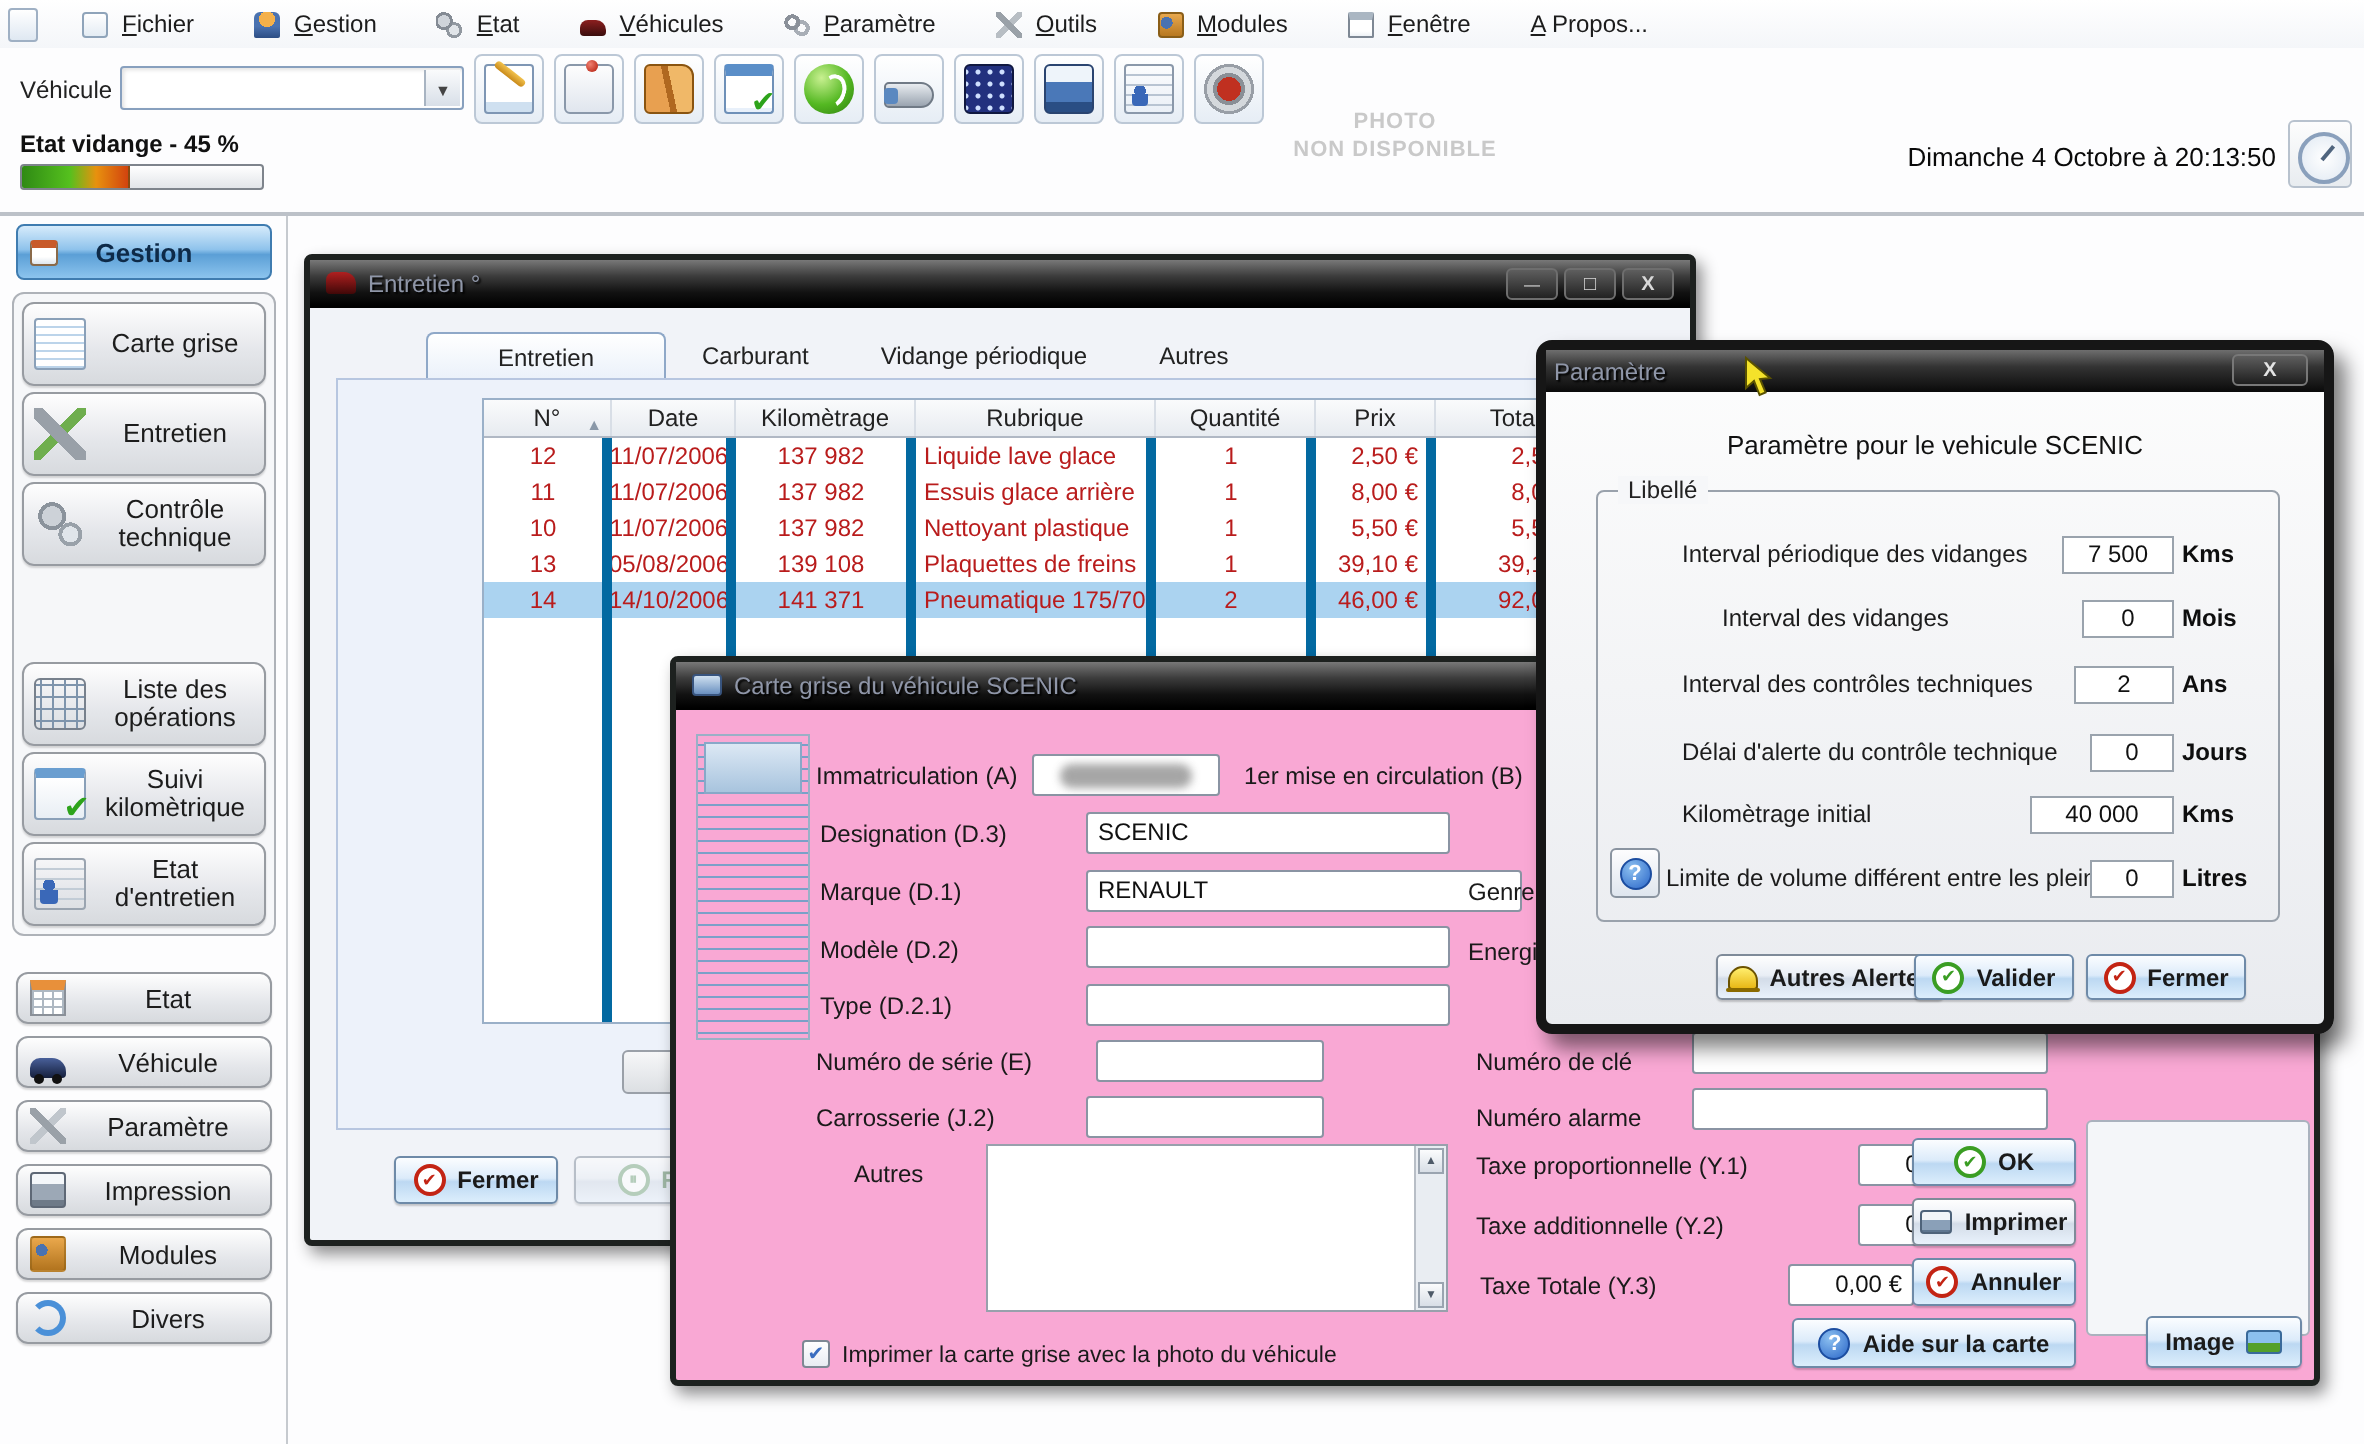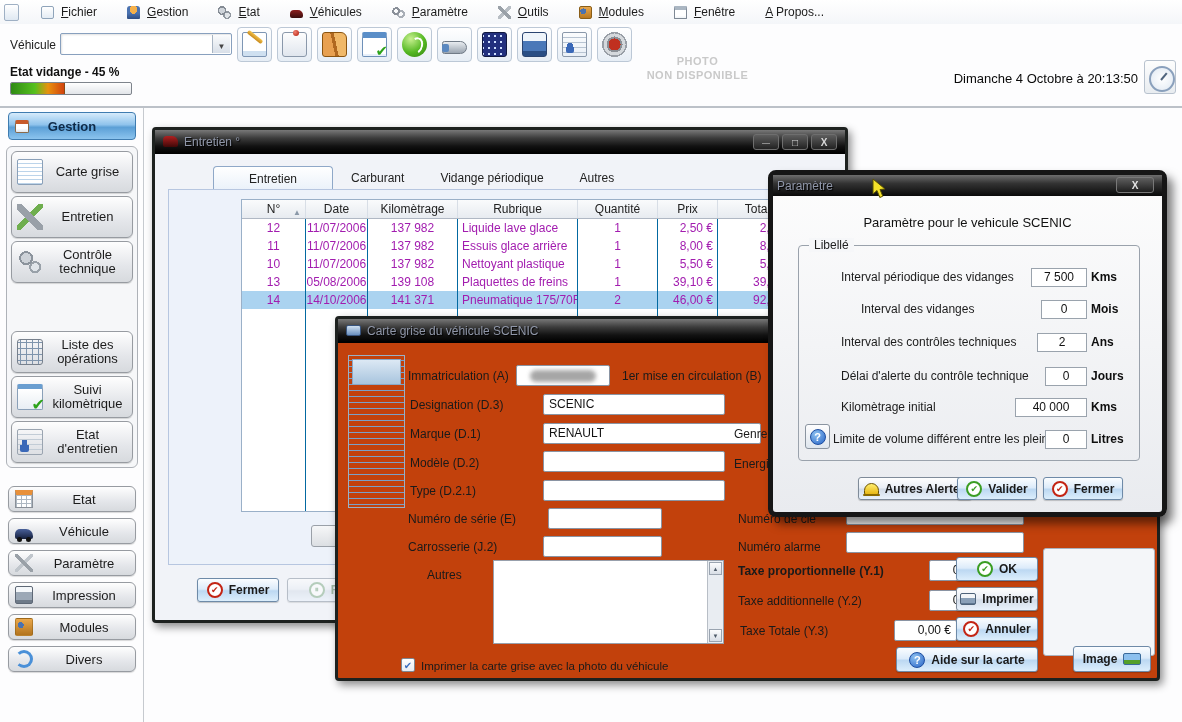--- a/index.html
+++ b/index.html
@@ -121,21 +121,21 @@
   .tab { height:24px; display:flex; align-items:center; justify-content:center; font-size:12px; color:#222; padding:0 18px; }
   .tab.active { background:linear-gradient(#fff,#eaf1fa); border:1px solid #8fa8c8; border-bottom:none; border-radius:4px 4px 0 0; width:120px; font-weight:normal; }
   .tab-panel { position:absolute; left:13px; top:59px; width:668px; height:376px; background:#edf2fa; border:1px solid #b7c6e0; }
   .etable { position:absolute; left:86px; top:69px; width:557px; background:#fff; border:1px solid #9ab0c8; }
   .thead, .trow { display:grid; grid-template-columns:64px 62px 90px 120px 80px 60px 80px; }
   .thead { background:linear-gradient(#fafbfc,#e7ebf0); border-bottom:1px solid #b0b8c4; height:19px; }
   .th { font-size:12px; color:#222; display:flex; align-items:center; justify-content:center; border-right:1px solid #d8dee6; position:relative; }
   .g-sort::before { content:"▲"; font-size:8px; color:#8a98a8; }
   .sortmark { position:absolute; right:4px; top:4px; }
   .trow { height:18px; }
-  .td { font-size:12px; color:#a21caf; display:flex; align-items:center; border-right:1px solid #0369a1; padding:0 4px; white-space:nowrap; overflow:hidden; }
+  .td { font-size:12px; color:#b91c1c; display:flex; align-items:center; border-right:5px solid #0369a1; padding:0 4px; white-space:nowrap; overflow:hidden; }
   .a-c { justify-content:center; } .a-l { justify-content:flex-start; } .a-r { justify-content:flex-end; }
   .trow.selected { background:#abd3f0; }
   .tfill { height:202px; }
   .tfill .td { height:100%; }
   .wide-blank-btn { position:absolute; left:156px; top:395px; width:236px; height:22px; background:linear-gradient(#f6f7f8,#dcdfe3); border:1px solid #9aa0a8; border-radius:3px; }
   .ent-fermer { position:absolute; left:42px; top:448px; width:82px; height:24px; }
   .ent-rep { position:absolute; left:132px; top:448px; width:88px; height:24px; opacity:.5; color:#4e7a52; }
   .icr-green-dis { border:2px solid #7aa880; } .icr-green-dis::before { content:"⏸"; color:#7aa880; font-size:8px; }
 
   
@@ -420,21 +420,21 @@
     <div class="btn btn-blue ent-fermer">
       <span class="icr icr-red"></span>
       <span>Fermer</span>
     </div>
     <div class="btn ent-rep">
       <span class="icr icr-green-dis"></span>
       <span>Rép</span>
     </div>
   </div>
 
-  <div class="window" style="left:335px; top:316px; width:825px; height:365px; z-index:20; background:#c2410c;">
+  <div class="window" style="left:335px; top:328px; width:825px; height:365px; z-index:20; background:#f9a8d4;">
     <div class="titlebar">
       <span class="tb-icon tb-doc"></span>
       <span class="title-text">Carte grise du véhicule SCENIC</span>
     </div>
 
     <div class="cert-thumb"></div>
 
     <span class="cg-label" style="left:70px; top:50px;">Immatriculation (A)</span>
     <div class="cg-input" style="left:178px; top:46px; width:94px;">
         <div class="redacted-blob"></div>
@@ -467,21 +467,21 @@
 
     <span class="cg-label" style="left:89px; top:249px;">Autres</span>
     <div class="cg-textarea">
       <span></span>
       <div class="cg-scroll">
         <span class="sarr g-uarr" style="top:1px;"></span>
         <span class="sarr g-darr2" style="bottom:1px;"></span>
       </div>
     </div>
 
-    <span class="cg-label" style="left:400px; top:245px;font-weight:bold;">Taxe proportionnelle (Y.1)</span>
+    <span class="cg-label" style="left:400px; top:245px;">Taxe proportionnelle (Y.1)</span>
     <div class="cg-input num" style="left:547px; top:241px; width:63px;">0,00 €</div>
     <div class="btn btn-blue" style="position:absolute; left:618px; top:238px; width:82px; height:24px;">
       <span class="icr icr-green"></span>
       <span>OK</span>
     </div>
 
     <span class="cg-label" style="left:400px; top:275px;">Taxe additionnelle (Y.2)</span>
     <div class="cg-input num" style="left:547px; top:271px; width:63px;">0,00 €</div>
     <div class="btn" style="position:absolute; left:618px; top:268px; width:82px; height:24px;">
       <span class="ic-print-s"></span>

